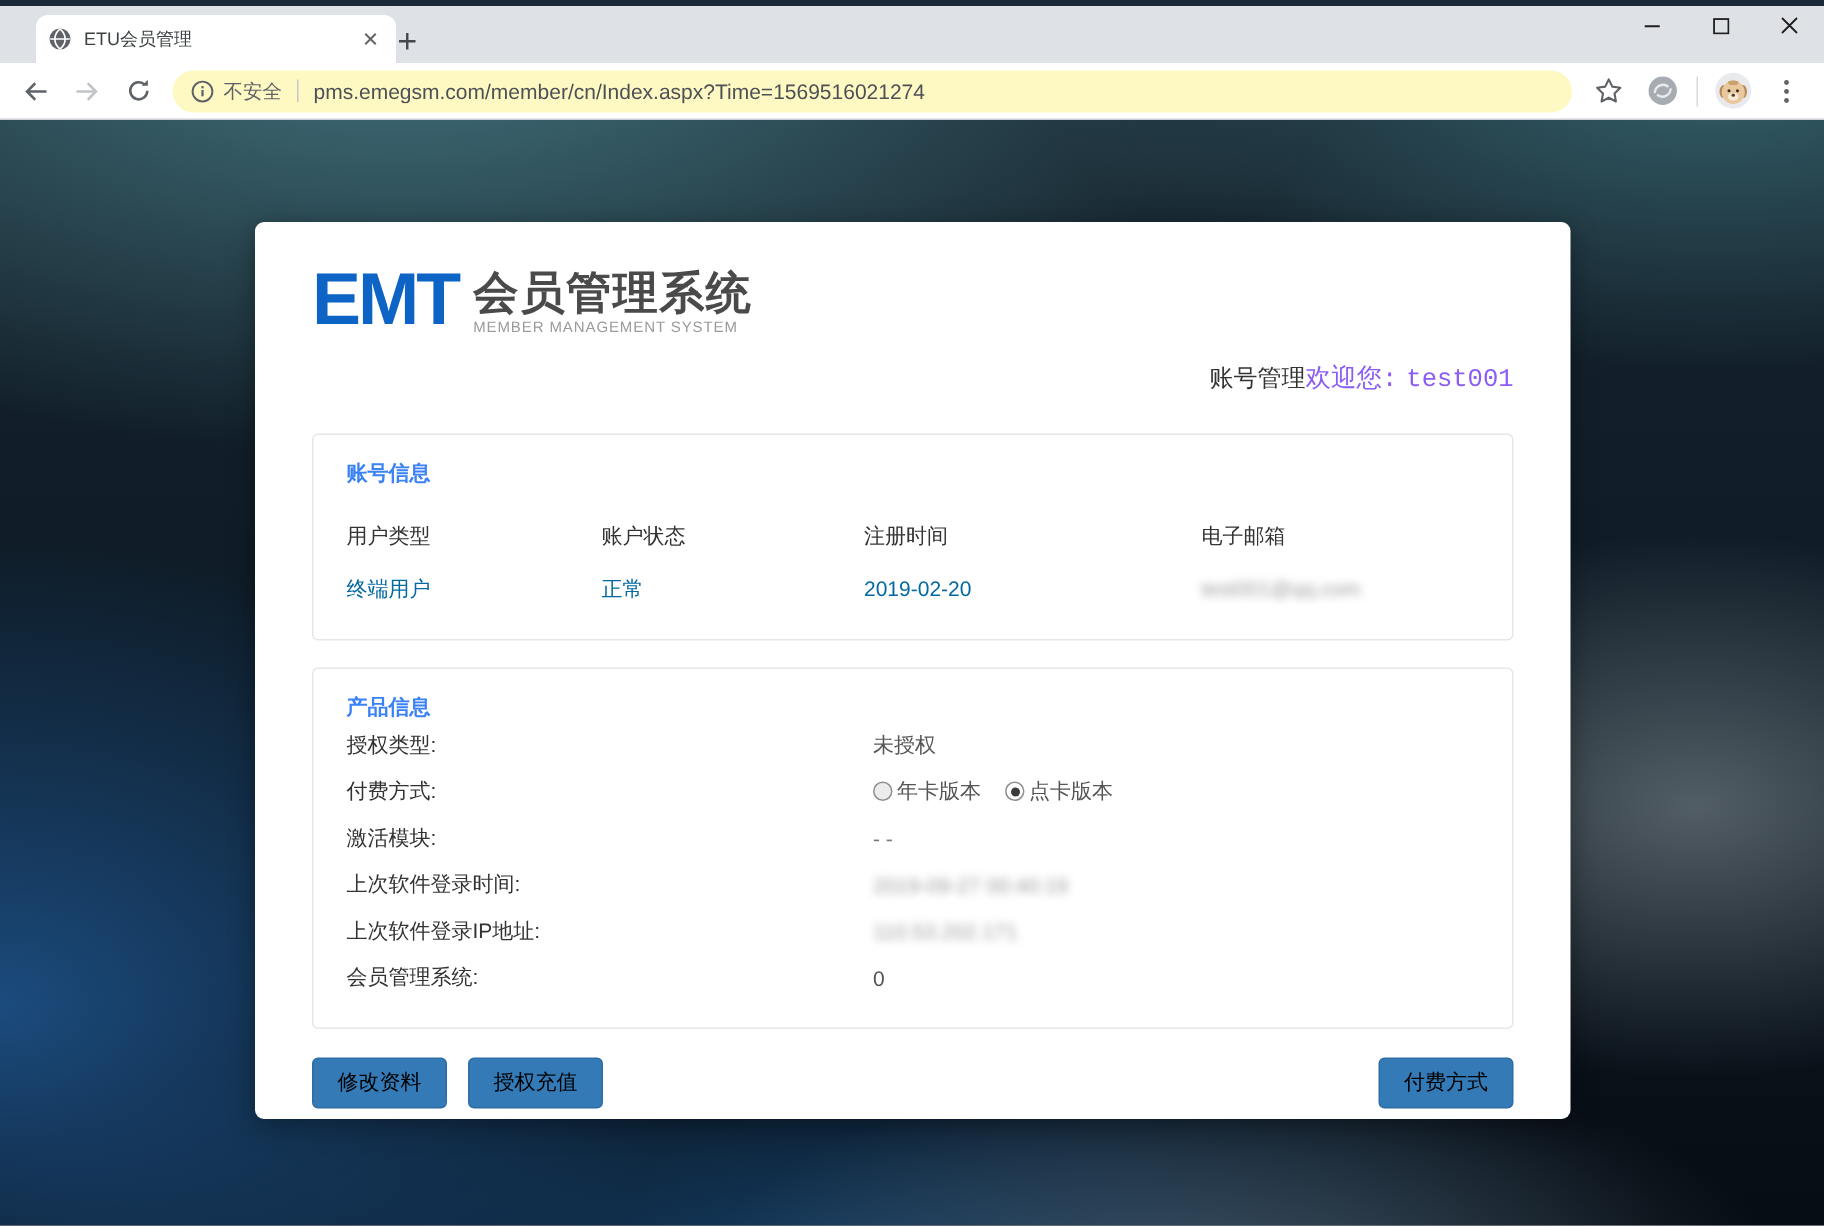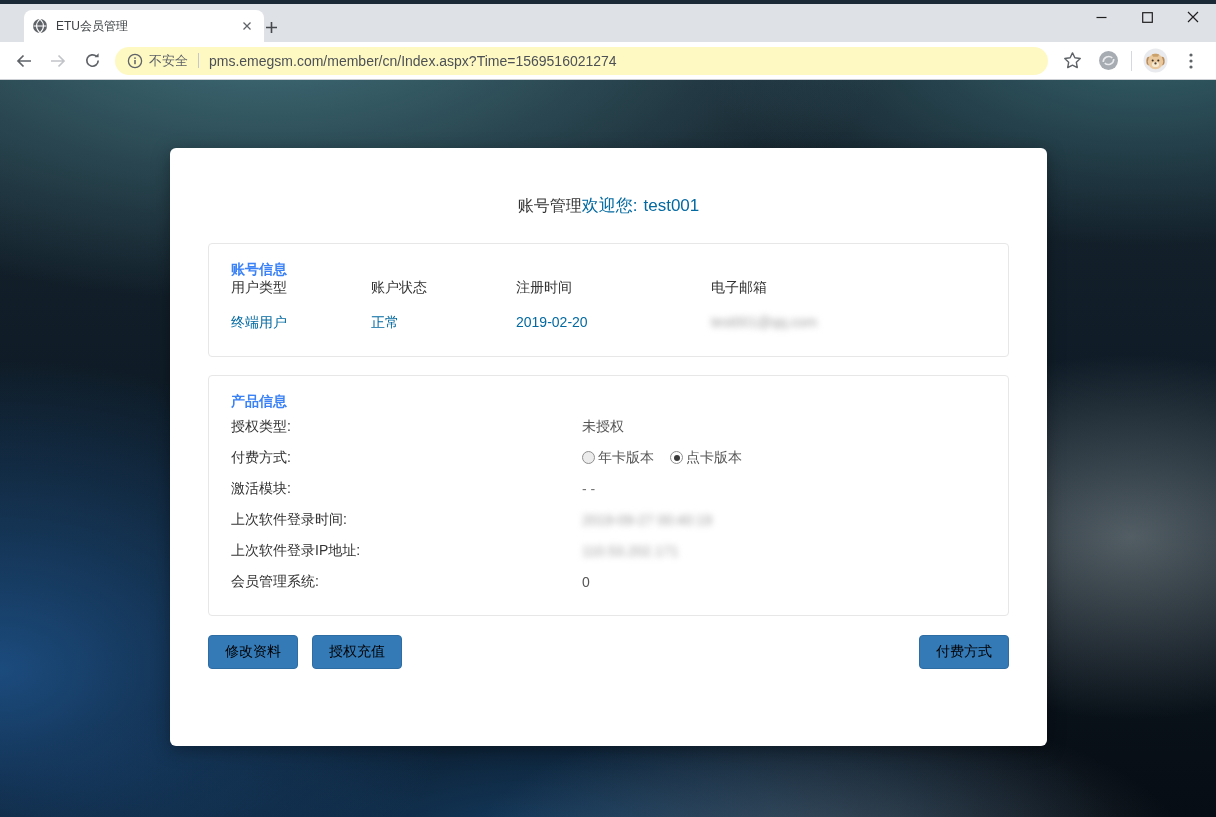--- a/index.html
+++ b/index.html
@@ -40,29 +40,29 @@
   }
   .card { position:absolute; left:170px; top:68px; width:877px; height:598px; background:#fff;
           border-radius:6px; box-shadow:0 4px 18px rgba(0,0,0,0.35); padding:30px 38px; }
 
   .logo-row { display:flex; align-items:flex-start; }
   .logo-emt { font-size:49px; line-height:44px; font-weight:bold; letter-spacing:-2px; color:#0d64c5; }
   .logo-txt { margin-left:10px; padding-top:3px; }
   .logo-cn { font-size:30px; line-height:30px; font-weight:bold; color:#4a4a4a; letter-spacing:1px; }
   .logo-en { font-size:10px; color:#9b9b9b; letter-spacing:0.6px; margin-top:2px; }
 
-  .title-row { display:flex; justify-content:center; align-items:baseline; margin-top:16px; }
+  .title-row { display:flex; justify-content:flex-end; align-items:baseline; margin-top:16px;font-family:Liberation Mono, monospace; }
   .page-title { font-size:16px; color:#333; }
-  .welcome { font-size:17px; color:#0369a1; }
+  .welcome { font-size:17px; color:#8b5cf6; }
   .welcome .uname { margin-left:6px; }
 
   .box { border:1px solid #e7e7e7; border-radius:4px; margin-top:26px; padding:17px 22px 24px; }
   .box-title { font-size:14px; font-weight:bold; color:#3b82f6; }
 
-  .acct-grid { display:grid; grid-template-columns:140px 145px 195px auto; margin-top:0; }
+  .acct-grid { display:grid; grid-template-columns:140px 145px 195px auto; margin-top:24px;gap:30px; }
   .acct-header { font-size:14px; color:#333; }
   .acct-value { font-size:14px; color:#0369a1; margin-top:17px; }
 
   .box.product { margin-top:18px; padding-bottom:18px; }
   .prow { display:flex; align-items:center; height:31px; }
   .prow:first-of-type { margin-top:6px; }
   .plabel { width:351px; font-size:14px; color:#333; flex-shrink:0; }
   .pvalue { font-size:14px; color:#555; }
   .pvalue.dim { color:#777; }
 
@@ -189,20 +189,27 @@
           <circle cx="2" cy="8" r="1.6" fill="#5f6368"></circle>
           <circle cx="2" cy="14" r="1.6" fill="#5f6368"></circle>
       </svg>
     </div>
   </div>
 </div>
 
 <div class="page">
   <div class="card">
 
+    <div class="logo-row">
+      <span class="logo-emt">EMT</span>
+      <span class="logo-txt">
+        <div class="logo-cn">会员管理系统</div>
+        <div class="logo-en">MEMBER MANAGEMENT SYSTEM</div>
+      </span>
+    </div>
 
     <div class="title-row">
       <span class="page-title">账号管理</span>
       <span class="welcome">
         <span>欢迎您:</span><span class="uname">test001</span>
       </span>
     </div>
 
     <div class="box">
       <div class="box-title">账号信息</div>

